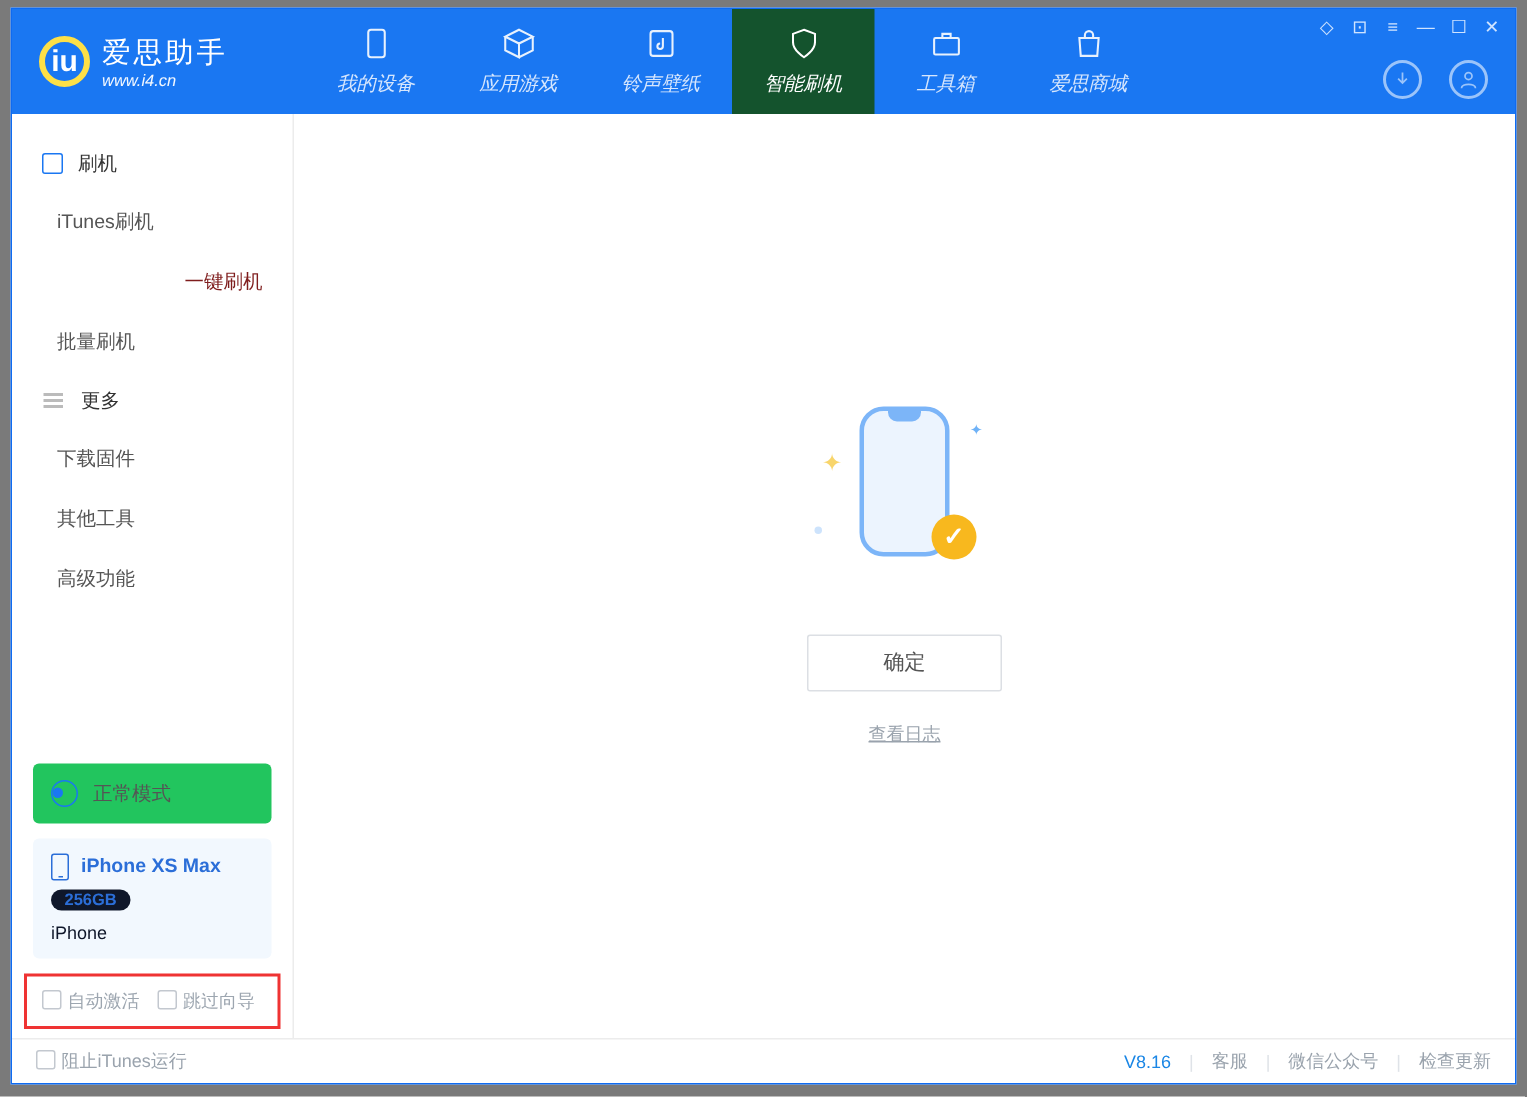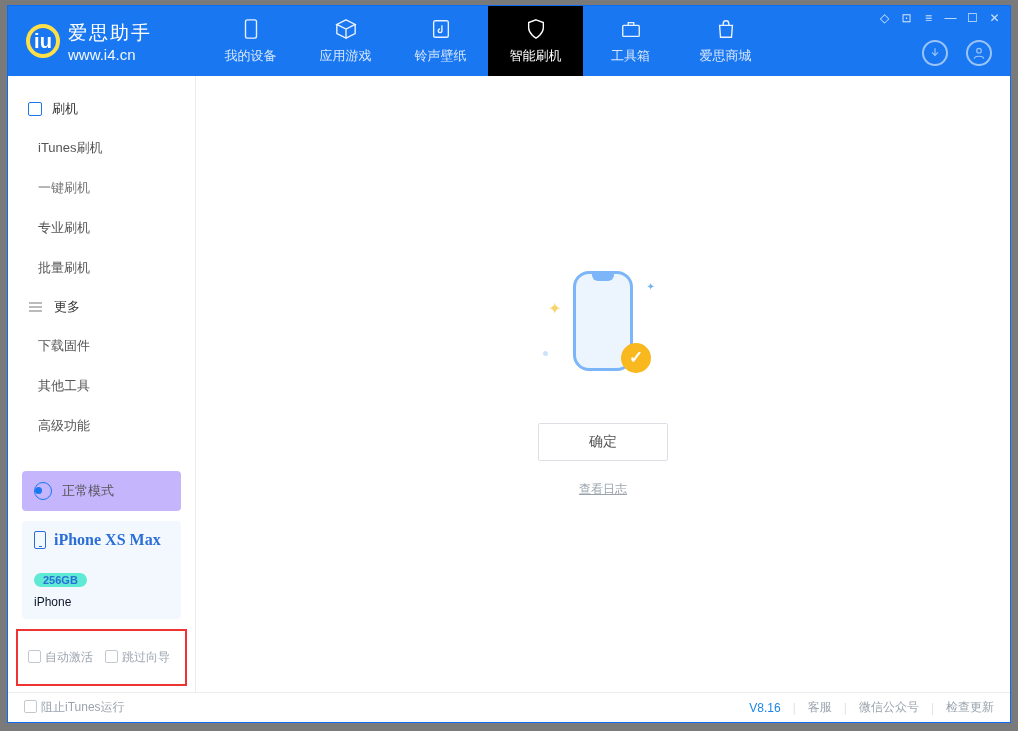--- a/index.html
+++ b/index.html
@@ -4,50 +4,50 @@
 <style>
   * { box-sizing: border-box; margin: 0; padding: 0; }
   body { font-family: "Microsoft YaHei", Arial, sans-serif; background: #7a7a7a; width: 1018px; height: 731px; overflow: hidden; }
   .window { position: relative; width: 1004px; height: 718px; margin: 5px auto 0; background: #fff; border: 1px solid #0e6bf2; display: flex; flex-direction: column; }
   
   .header { height: 70px; background: #1a77f2; display: flex; align-items: stretch; color: #fff; position: relative; }
   .logo-block { display: flex; align-items: center; padding-left: 18px; width: 195px; }
   .logo-icon { width: 34px; height: 34px; border: 4px solid #fde047; border-radius: 50%; display: flex; align-items: center; justify-content: center; font-weight: bold; font-size: 20px; color:#fff; }
   .logo-text { margin-left: 8px; }
   .logo-title { font-size: 19px; font-weight: 500; letter-spacing:2px; }
-  .logo-sub { font-size: 15px; opacity: 0.95; }
-  .tabs { display: flex; }
+  .logo-sub { font-size: 11px; opacity: 0.95; font-style: italic; }
+  .tabs { display: flex; font-style: italic; }
   .tab { width: 95px; display: flex; flex-direction: column; align-items: center; justify-content: center; color: #d6e6fd; font-size: 13px; cursor: pointer; }
   .tab .tab-icon { width: 22px; height: 22px; margin-bottom: 7px; opacity: 0.9; }
-  .tab.active { background: #000000; color: #fff; }
+  .tab.active { background: #14532d; color: #fff; }
   .tab.active .tab-icon { opacity: 1; }
   .win-controls { position: absolute; right: 8px; top: 4px; display: flex; gap: 7px; }
   .win-controls span { width: 15px; height: 15px; display: inline-flex; align-items: center; justify-content: center; cursor: pointer; color: #d0e4ff; font-size: 12px; }
   .header-right-icons { position: absolute; right: 18px; bottom: 10px; display: flex; gap: 18px; }
   .circle-btn { width: 26px; height: 26px; border: 2px solid #9bc4fa; border-radius: 50%; display: flex; align-items: center; justify-content: center; color:#9bc4fa; cursor:pointer; }
   
   .body { flex: 1; display: flex; overflow:hidden;}
   .sidebar { width: 188px; border-right: 1px solid #ececec; display: flex; flex-direction: column; }
   .nav { flex: 1; padding-top: 14px; font-size: 13px; color: #444; }
   .nav-header { display:flex; align-items:center; padding: 10px 20px; font-weight:500; color:#333; }
   .nav-header .nav-hicon { width:14px; height:14px; margin-right:10px; display:inline-block; }
   .device-hicon { border:1.5px solid #1a77f2; border-radius:2px; }
   .hamb { display:inline-block; width:13px; height:2px; background:#bbb; box-shadow:0 -4px 0 #bbb, 0 4px 0 #bbb; margin-right:12px; margin-left:1px;}
   .nav-item { padding: 11px 20px 11px 30px; color:#555; cursor:pointer; }
-  .nav-item.active { color: #737373; }
-  .mode-box { margin: 0 14px 10px; background: #c4b5fd; border-radius: 4px; height: 40px; display:flex; align-items:center; padding-left:12px; font-size:13px; color:#555; }
+  .nav-item.active { color: #7f1d1d; text-align: right; }
+  .mode-box { margin: 0 14px 10px; background: #22c55e; border-radius: 4px; height: 40px; display:flex; align-items:center; padding-left:12px; font-size:13px; color:#555; }
   .mode-box .mode-icon { width:18px; height:18px; border-radius:50%; border:1.5px solid #1a77f2; margin-right:10px; position:relative; }
   .mode-box .mode-icon:after { content:''; width:7px; height:7px; background:#1a77f2; border-radius:50%; position:absolute; top:4px; left:0px;}
   .device-box { margin: 0 14px 10px; background: #f2f8fe; border-radius: 4px; padding: 10px 12px; font-size:12px; }
-  .device-box .dtitle { display:flex; align-items:flex-start; color:#2b6ed8; font-weight:bold; font-size:16px;font-family:Liberation Serif, serif;}
+  .device-box .dtitle { display:flex; align-items:flex-start; color:#2b6ed8; font-weight:bold; font-size:13px;}
   .device-box .dtitle .phone-icon{ width:12px;height:18px;border:1.5px solid #2b6ed8;border-radius:2px;margin-right:8px; position:relative;}
   .device-box .dtitle .phone-icon:after{content:'';position:absolute;bottom:1px;left:4px;width:3px;height:1px;background:#2b6ed8;}
-  .badge { display:inline-block; background:#5eead4; color:#2b6ed8; border-radius:10px; padding:1px 9px; font-size:11px; margin-top:24px; font-weight:bold; }
+  .badge { display:inline-block; background:#0f172a; color:#2b6ed8; border-radius:10px; padding:1px 9px; font-size:11px; margin-top:6px; font-weight:bold; }
   .device-box .dtype { color:#0f172a; font-size:12px; margin-top:8px;}
-  .footer-checks { border:2px solid #ef3333; margin: 0 8px 6px 8px; padding: 18px 10px; display:flex; align-items:center; gap:12px; font-size:12px; color:#9da6b0; }
+  .footer-checks { border:2px solid #ef3333; margin: 0 8px 6px 8px; padding: 8px 10px; display:flex; align-items:center; gap:12px; font-size:12px; color:#9da6b0; }
   .checkbox { width:13px; height:13px; border:1px solid #c3c8cf; border-radius:2px; display:inline-block; margin-right:4px; vertical-align:-2px; }
   
   .main { flex:1; display:flex; flex-direction:column; align-items:center; justify-content:center; position:relative;}
   .phone-graphic { position:relative; width:120px; height:120px;}
   .phone-graphic .phone { position:absolute; left:30px; top:0; width:60px; height:100px; border:3.5px solid #7cb5f8; border-radius:16px; background:#ecf4fe;}
   .phone-graphic .phone .notch { position:absolute; top:0; left:16px; width:22px; height:7px; background:#7cb5f8; border-radius:0 0 6px 6px;}
   .phone-graphic .check { position:absolute; right:12px; bottom:18px; width:30px; height:30px; background:#f8b81e; border-radius:50%; display:flex; align-items:center; justify-content:center; color:#fff; font-size:17px; font-weight:bold;}
   .spark1{position:absolute; left:5px; top:28px; color:#f8d56b; font-size:16px;}
   .spark2{position:absolute; right:8px; top:10px; color:#6fb2f7; font-size:10px;}
   .dot1{position:absolute; left:0px; bottom:35px; width:5px;height:5px;background:#cde3fc;border-radius:50%;}
@@ -140,21 +140,20 @@
 
   <div class="body">
     <div class="sidebar">
       <div class="nav">
         <div class="nav-header">
           <span class="nav-hicon device-hicon"></span>
           <span>刷机</span>
         </div>
         <div class="nav-item">iTunes刷机</div>
         <div class="nav-item active">一键刷机</div>
-        <div class="nav-item">专业刷机</div>
         <div class="nav-item">批量刷机</div>
 
         <div class="nav-header">
           <span class="hamb"></span>
           <span>更多</span>
         </div>
         <div class="nav-item">下载固件</div>
         <div class="nav-item">其他工具</div>
         <div class="nav-item">高级功能</div>
       </div>

